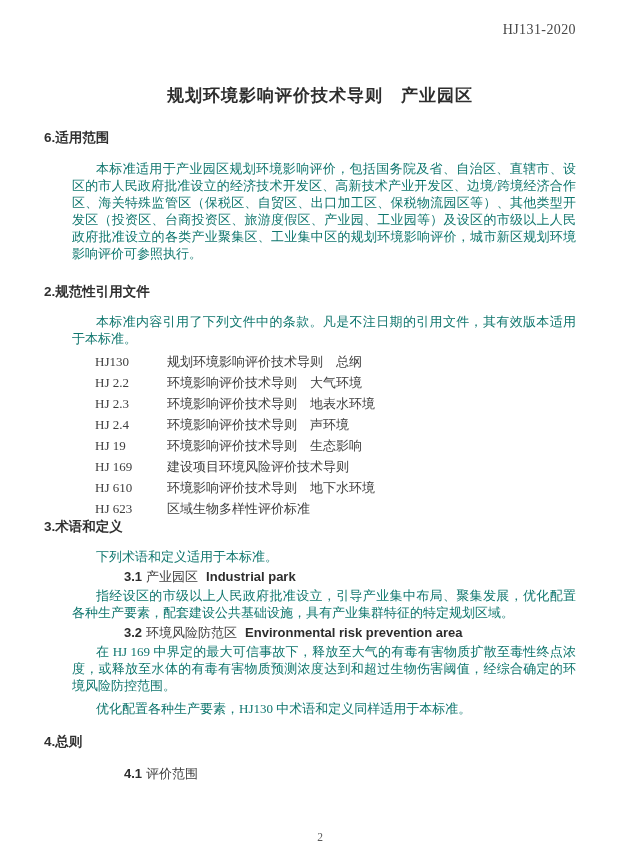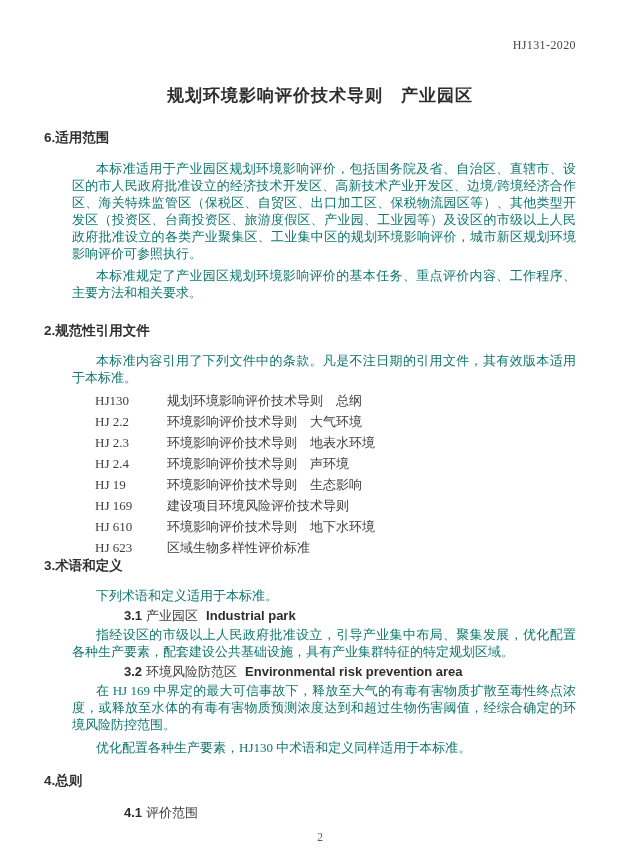--- a/index.html
+++ b/index.html
@@ -7,23 +7,23 @@
     position: relative;
     width: 640px;
     height: 855px;
     background: #ffffff;
     font-family: "Liberation Serif", "DejaVu Serif", serif;
     color: #3d3d3d;
     overflow: hidden;
   }
   .doc-code {
     position: absolute;
-    top: 38px;
+    top: 22px;
     right: 64px;
-    font-size: 12px;
+    font-size: 14px;
     letter-spacing: 0.4px;
     color: #474747;
   }
   .doc-title {
     position: absolute;
     top: 84px;
     left: 0;
     right: 0;
     text-align: center;
     font-family: "Liberation Sans", "DejaVu Sans", sans-serif;
@@ -114,21 +114,20 @@
 <div class="page">
 
   <div class="doc-code">HJ131-2020</div>
 
   <div class="doc-title">规划环境影响评价技术导则　产业园区</div>
 
   <div class="content">
 
     <div class="sec-heading h1">6.适用范围</div>
     <p class="body-p p-first">本标准适用于产业园区规划环境影响评价，包括国务院及省、自治区、直辖市、设区的市人民政府批准设立的经济技术开发区、高新技术产业开发区、边境/跨境经济合作区、海关特殊监管区（保税区、自贸区、出口加工区、保税物流园区等）、其他类型开发区（投资区、台商投资区、旅游度假区、产业园、工业园等）及设区的市级以上人民政府批准设立的各类产业聚集区、工业集中区的规划环境影响评价，城市新区规划环境影响评价可参照执行。</p>
-    <p class="body-p p-next">本标准规定了产业园区规划环境影响评价的基本任务、重点评价内容、工作程序、主要方法和相关要求。</p>
 
     <div class="sec-heading h2">2.规范性引用文件</div>
     <p class="body-p p-intro">本标准内容引用了下列文件中的条款。凡是不注日期的引用文件，其有效版本适用于本标准。</p>
 
     <div class="refs">
       <div class="ref-row">
         <span class="ref-code">HJ130</span><span class="ref-title">规划环境影响评价技术导则　总纲</span>
       </div>
       <div class="ref-row">
         <span class="ref-code">HJ 2.2</span><span class="ref-title">环境影响评价技术导则　大气环境</span>

